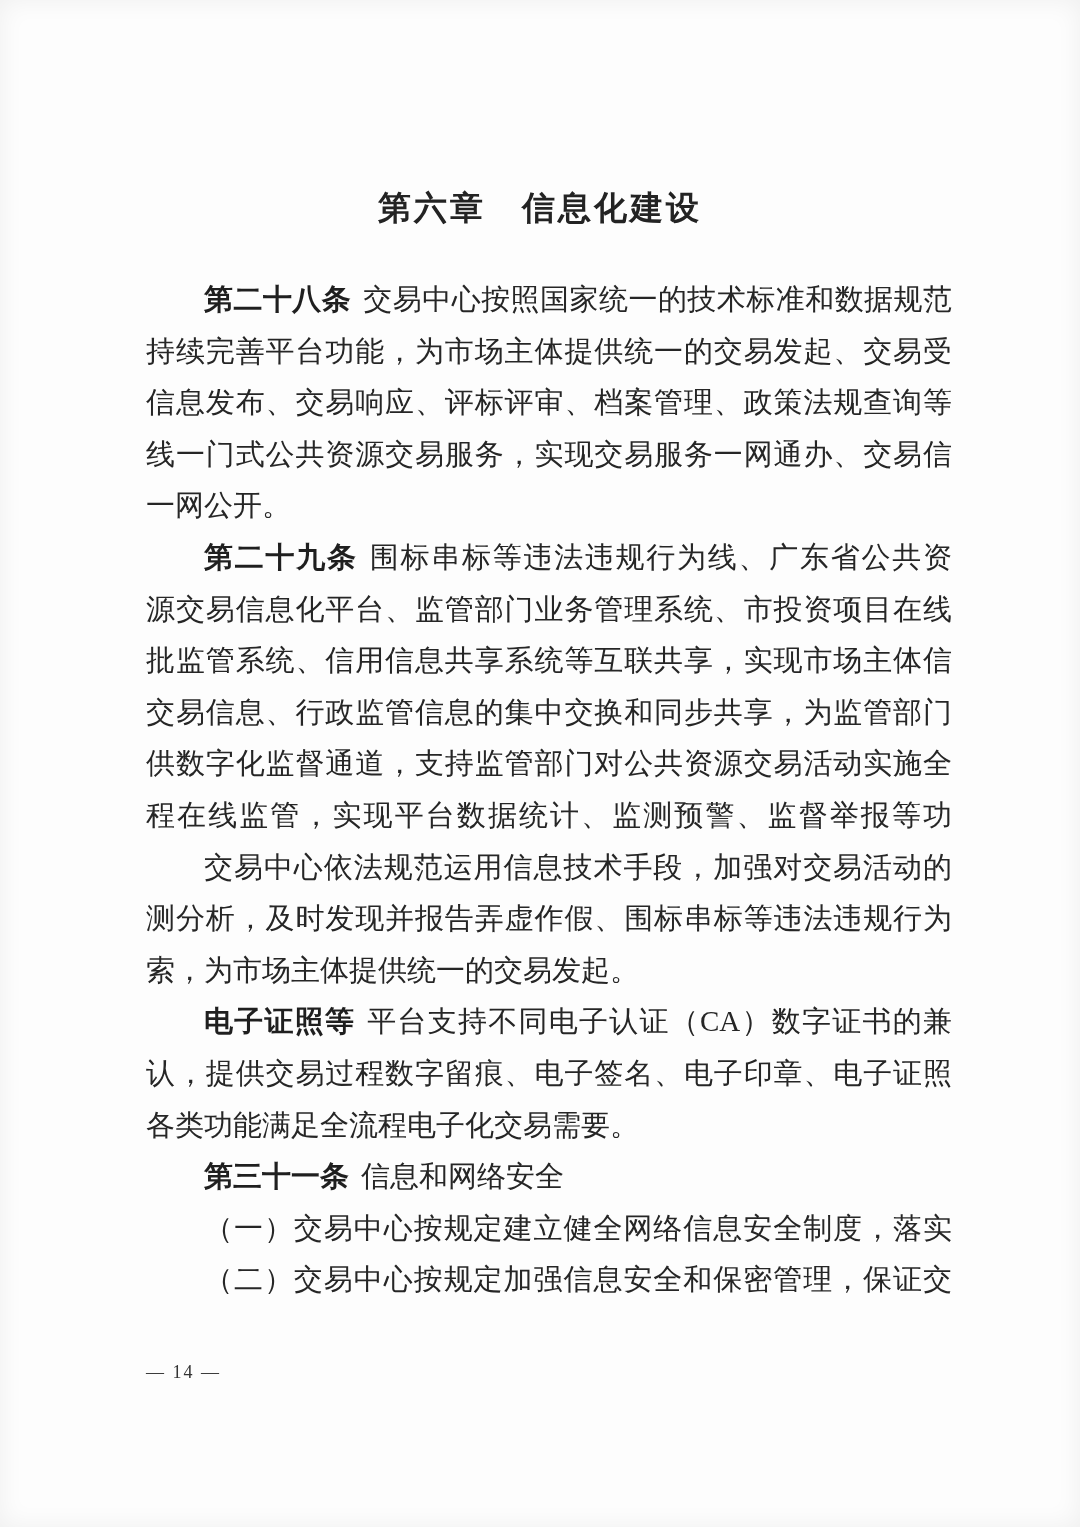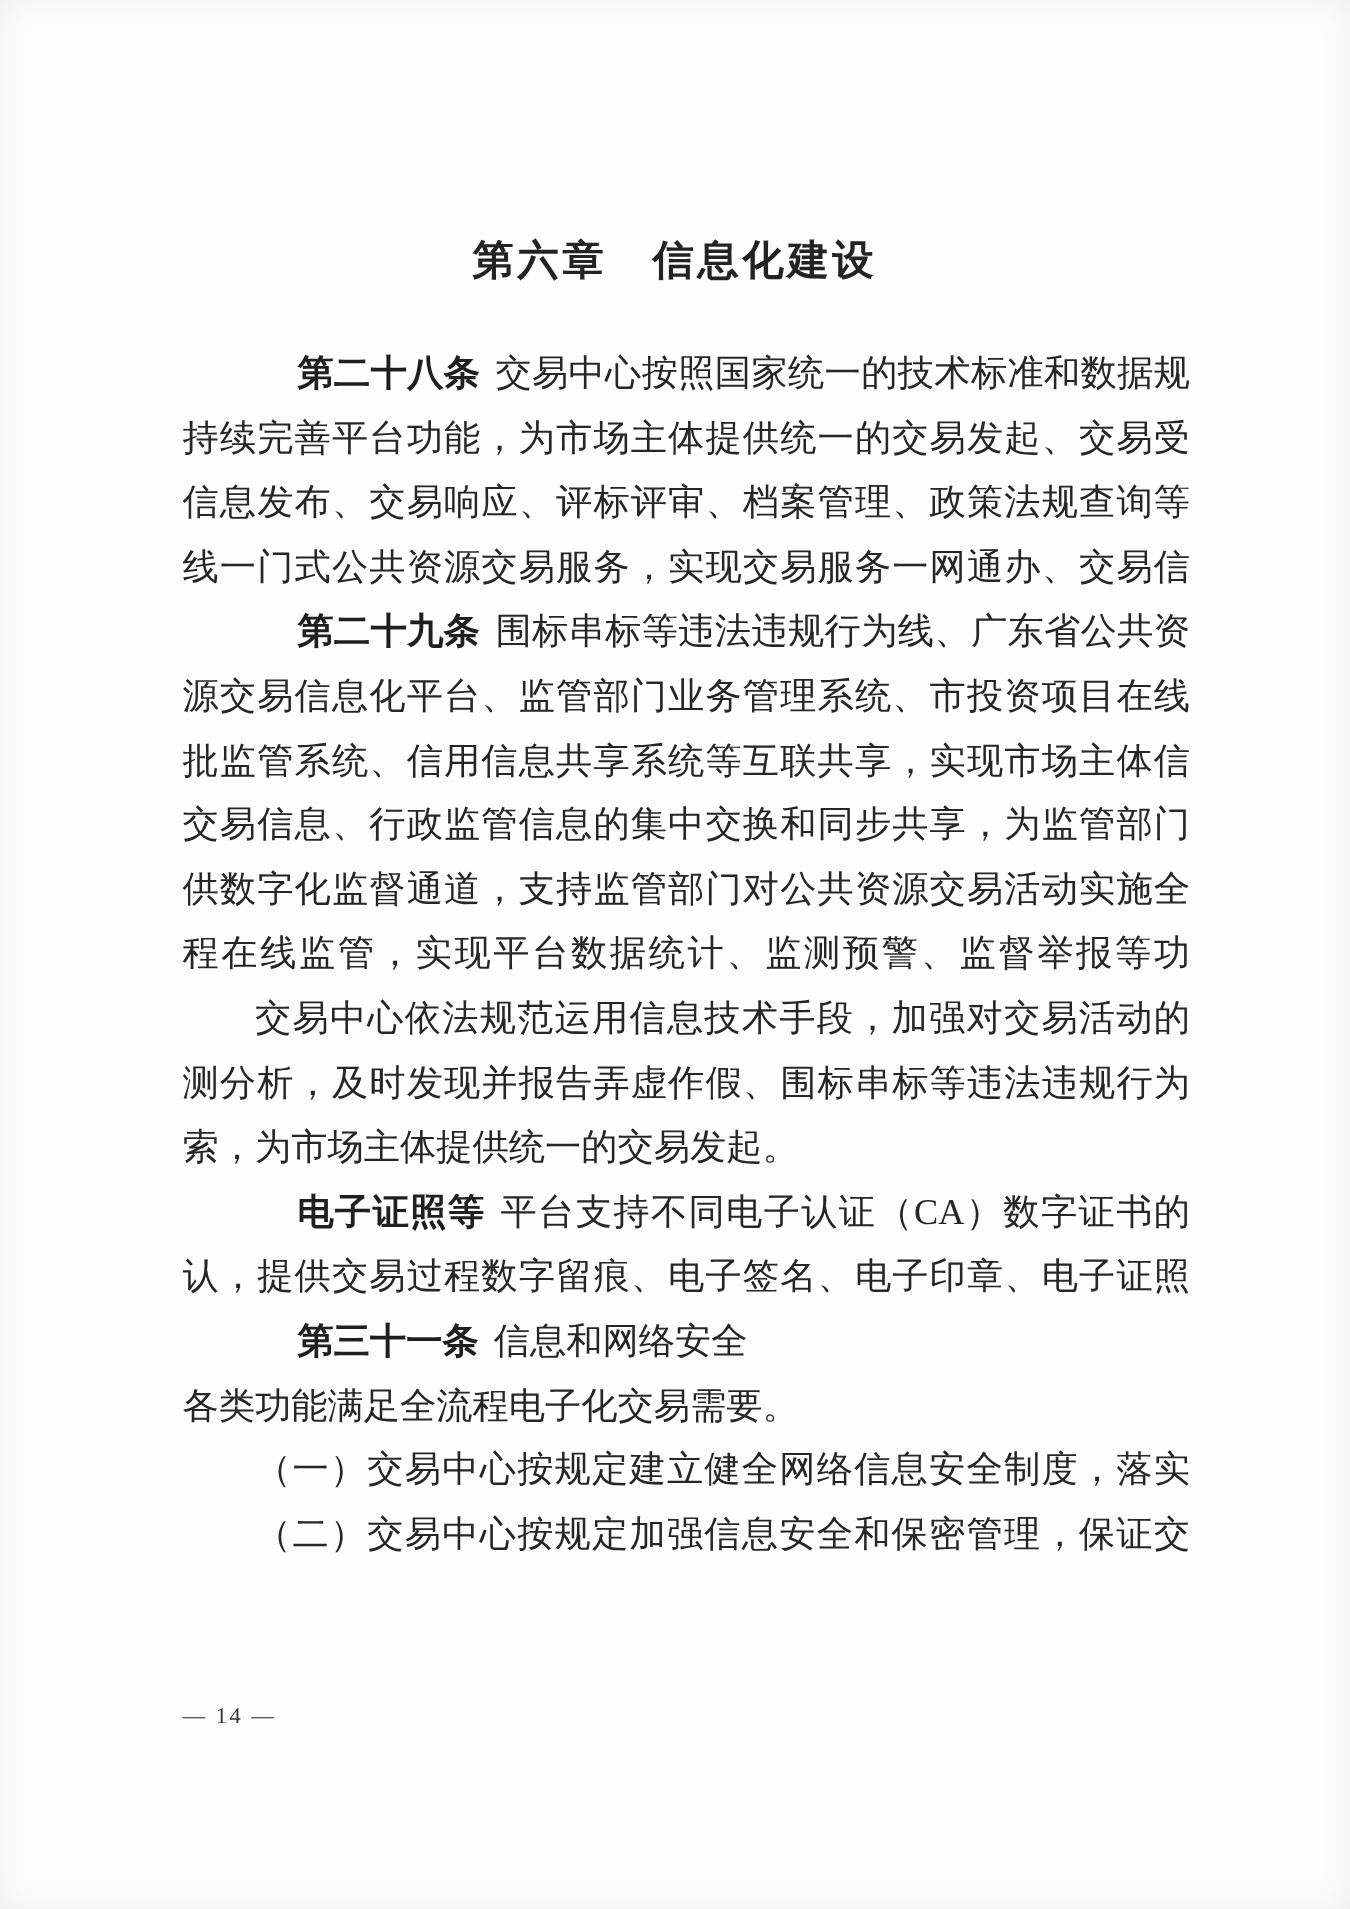--- a/index.html
+++ b/index.html
@@ -50,21 +50,20 @@
     text-indent: 2em;
   }
   .line.last {
     text-align-last: left;
   }
   .seg.bold {
     font-family: Liberation Serif, serif;
     font-weight: 700;
     margin-right: 12px;
     color: #1f1f1f;
-    margin-left: 34px;
   }
   .page-footer {
     position: absolute;
     left: 146px;
     top: 1362px;
     font-size: 18px;
     letter-spacing: 2px;
     color: #333333;
   }
 </style>
@@ -72,31 +71,32 @@
 <body>
 
 <div class="page">
   <h1 class="chapter-title">第六章　信息化建设</h1>
 
   <div class="body-text" id="body-text">
       <div class="line indent"><span class="seg bold">第二十八条</span><span class="seg">交易中心按照国家统一的技术标准和数据规范</span></div>
       <div class="line"><span class="seg">持续完善平台功能，为市场主体提供统一的交易发起、交易受理、</span></div>
       <div class="line"><span class="seg">信息发布、交易响应、评标评审、档案管理、政策法规查询等在</span></div>
       <div class="line"><span class="seg">线一门式公共资源交易服务，实现交易服务一网通办、交易信息</span></div>
+      <div class="line last"><span class="seg">一网公开。</span></div>
       <div class="line indent"><span class="seg bold">第二十九条</span><span class="seg">围标串标等违法违规行为线、广东省公共资</span></div>
       <div class="line"><span class="seg">源交易信息化平台、监管部门业务管理系统、市投资项目在线审</span></div>
       <div class="line"><span class="seg">批监管系统、信用信息共享系统等互联共享，实现市场主体信息、</span></div>
       <div class="line"><span class="seg">交易信息、行政监管信息的集中交换和同步共享，为监管部门提</span></div>
       <div class="line"><span class="seg">供数字化监督通道，支持监管部门对公共资源交易活动实施全流</span></div>
       <div class="line"><span class="seg">程在线监管，实现平台数据统计、监测预警、监督举报等功能。</span></div>
       <div class="line indent"><span class="seg">交易中心依法规范运用信息技术手段，加强对交易活动的监</span></div>
       <div class="line"><span class="seg">测分析，及时发现并报告弄虚作假、围标串标等违法违规行为线</span></div>
       <div class="line last"><span class="seg">索，为市场主体提供统一的交易发起。</span></div>
       <div class="line indent"><span class="seg bold">电子证照等</span><span class="seg">平台支持不同电子认证（CA）数字证书的兼容互</span></div>
       <div class="line"><span class="seg">认，提供交易过程数字留痕、电子签名、电子印章、电子证照等</span></div>
+      <div class="line last"><span class="seg">各类功能满足全流程电子化交易需要。</span></div>
       <div class="line indent last"><span class="seg bold">第三十一条</span><span class="seg">信息和网络安全</span></div>
-      <div class="line last"><span class="seg">各类功能满足全流程电子化交易需要。</span></div>
       <div class="line indent"><span class="seg">（一）交易中心按规定建立健全网络信息安全制度，落实安</span></div>
       <div class="line indent"><span class="seg">（二）交易中心按规定加强信息安全和保密管理，保证交易</span></div>
     </div>
 
   <div class="page-footer">— 14 —</div>
 </div>
 
 </body></html>

